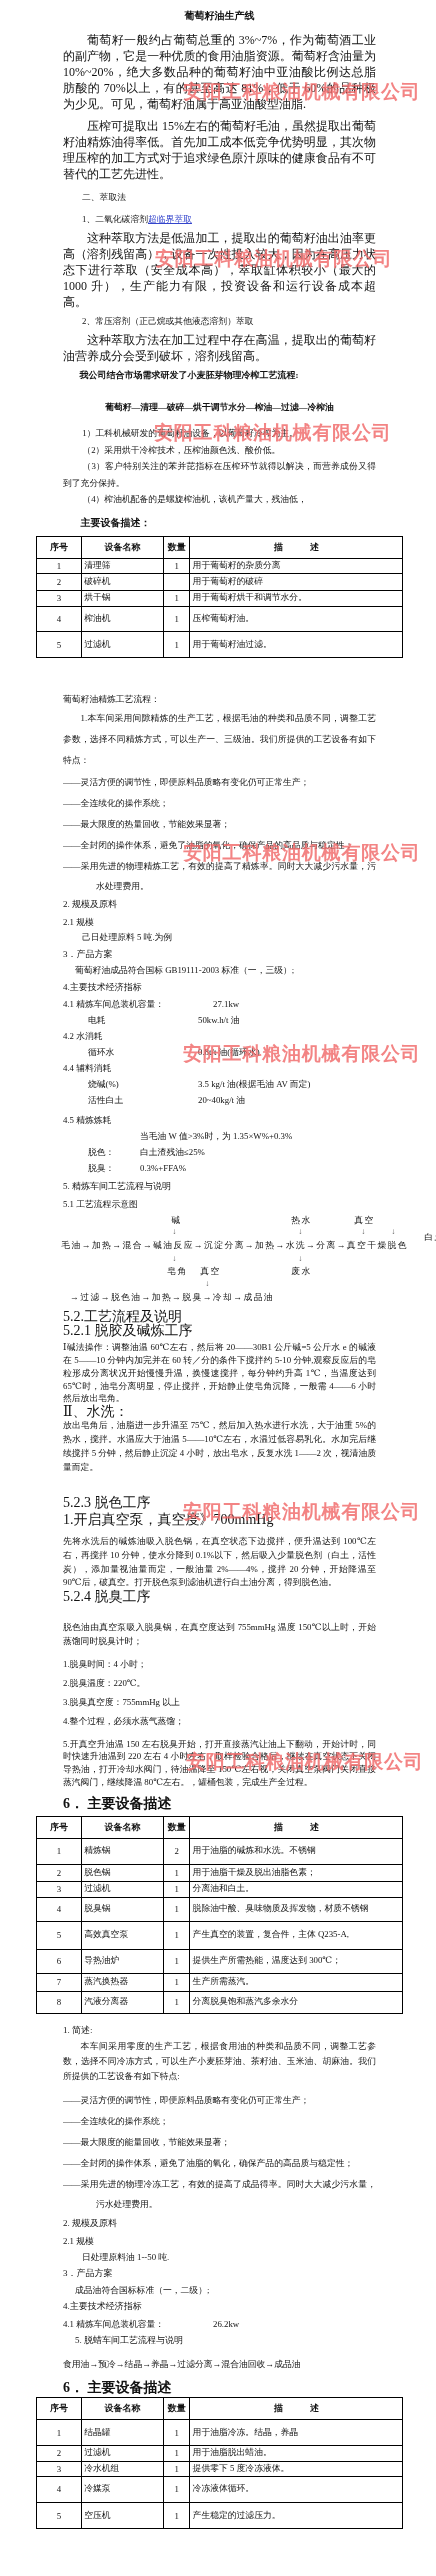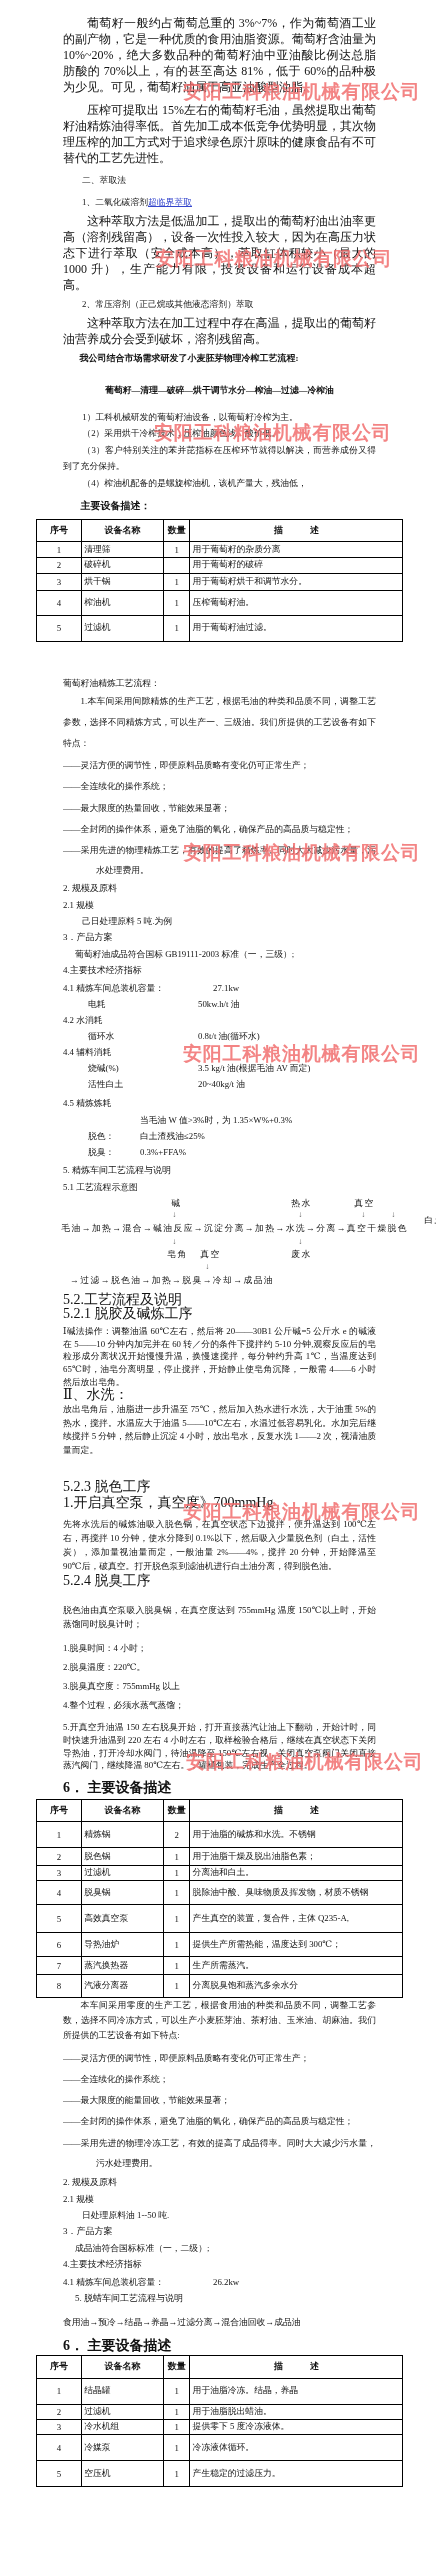--- a/index.html
+++ b/index.html
@@ -100,20 +100,21 @@
   <div class="wm" style="left:183px;top:79px;">安阳工科粮油机械有限公司</div>
   <div class="wm" style="left:155px;top:246px;">安阳工科粮油机械有限公司</div>
   <div class="wm" style="left:154px;top:420px;">安阳工科粮油机械有限公司</div>
   <div class="wm" style="left:183px;top:840px;">安阳工科粮油机械有限公司</div>
   <div class="wm" style="left:183px;top:1041px;">安阳工科粮油机械有限公司</div>
   <div class="wm" style="left:183px;top:1499px;">安阳工科粮油机械有限公司</div>
   <div class="wm" style="left:186px;top:1749px;">安阳工科粮油机械有限公司</div>
 
   <div class="content">
 
+    <div class="doc-title">葡萄籽油生产线</div>
 
     <div class="para ind2 mt14">葡萄籽一般约占葡萄总重的 3%~7%，作为葡萄酒工业的副产物，它是一种优质的食用油脂资源。葡萄籽含油量为 10%~20%，绝大多数品种的葡萄籽油中亚油酸比例达总脂肪酸的 70%以上，有的甚至高达 81%，低于 60%的品种极为少见。可见，葡萄籽油属于高亚油酸型油脂.</div>
     <div class="para ind2" style="margin-top:6.6px;">压榨可提取出 15%左右的葡萄籽毛油，虽然提取出葡萄籽油精炼油得率低。首先加工成本低竞争优势明显，其次物理压榨的加工方式对于追求绿色原汁原味的健康食品有不可替代的工艺先进性。</div>
 
     <div class="sub-line" style="margin-top:3.3px;">二、萃取法</div>
 
     <div class="sub-line">
       <span>1、二氧化碳溶剂</span><span class="ext-link">超临界萃取</span>
     </div>
 
@@ -333,20 +334,21 @@
       </tr>
       <tr>
         <td class="c1">8</td>
         <td class="c2">汽液分离器</td>
         <td class="c3">1</td>
         <td class="c4">分离脱臭饱和蒸汽多余水分</td>
       </tr>
     </tbody>
       </table>
 
+    <div class="h-num" style="margin-top:7.7px;">1. 简述:</div>
     <div class="dewax-intro">本车间采用零度的生产工艺，根据食用油的种类和品质不同，调整工艺参数，选择不同冷冻方式，可以生产小麦胚芽油、茶籽油、玉米油、胡麻油。我们所提供的工艺设备有如下特点:</div>
 
     <div style="margin-top:5.5px;">
       <div class="feat">——灵活方便的调节性，即便原料品质略有变化仍可正常生产；</div>
       <div class="feat">——全连续化的操作系统；</div>
       <div class="feat">——最大限度的能量回收，节能效果显著；</div>
       <div class="feat">——全封闭的操作体系，避免了油脂的氧化，确保产品的高品质与稳定性；</div>
       <div class="feat">——采用先进的物理冷冻工艺，有效的提高了成品得率。同时大大减少污水量，污水处理费用。</div>
     </div>
 

